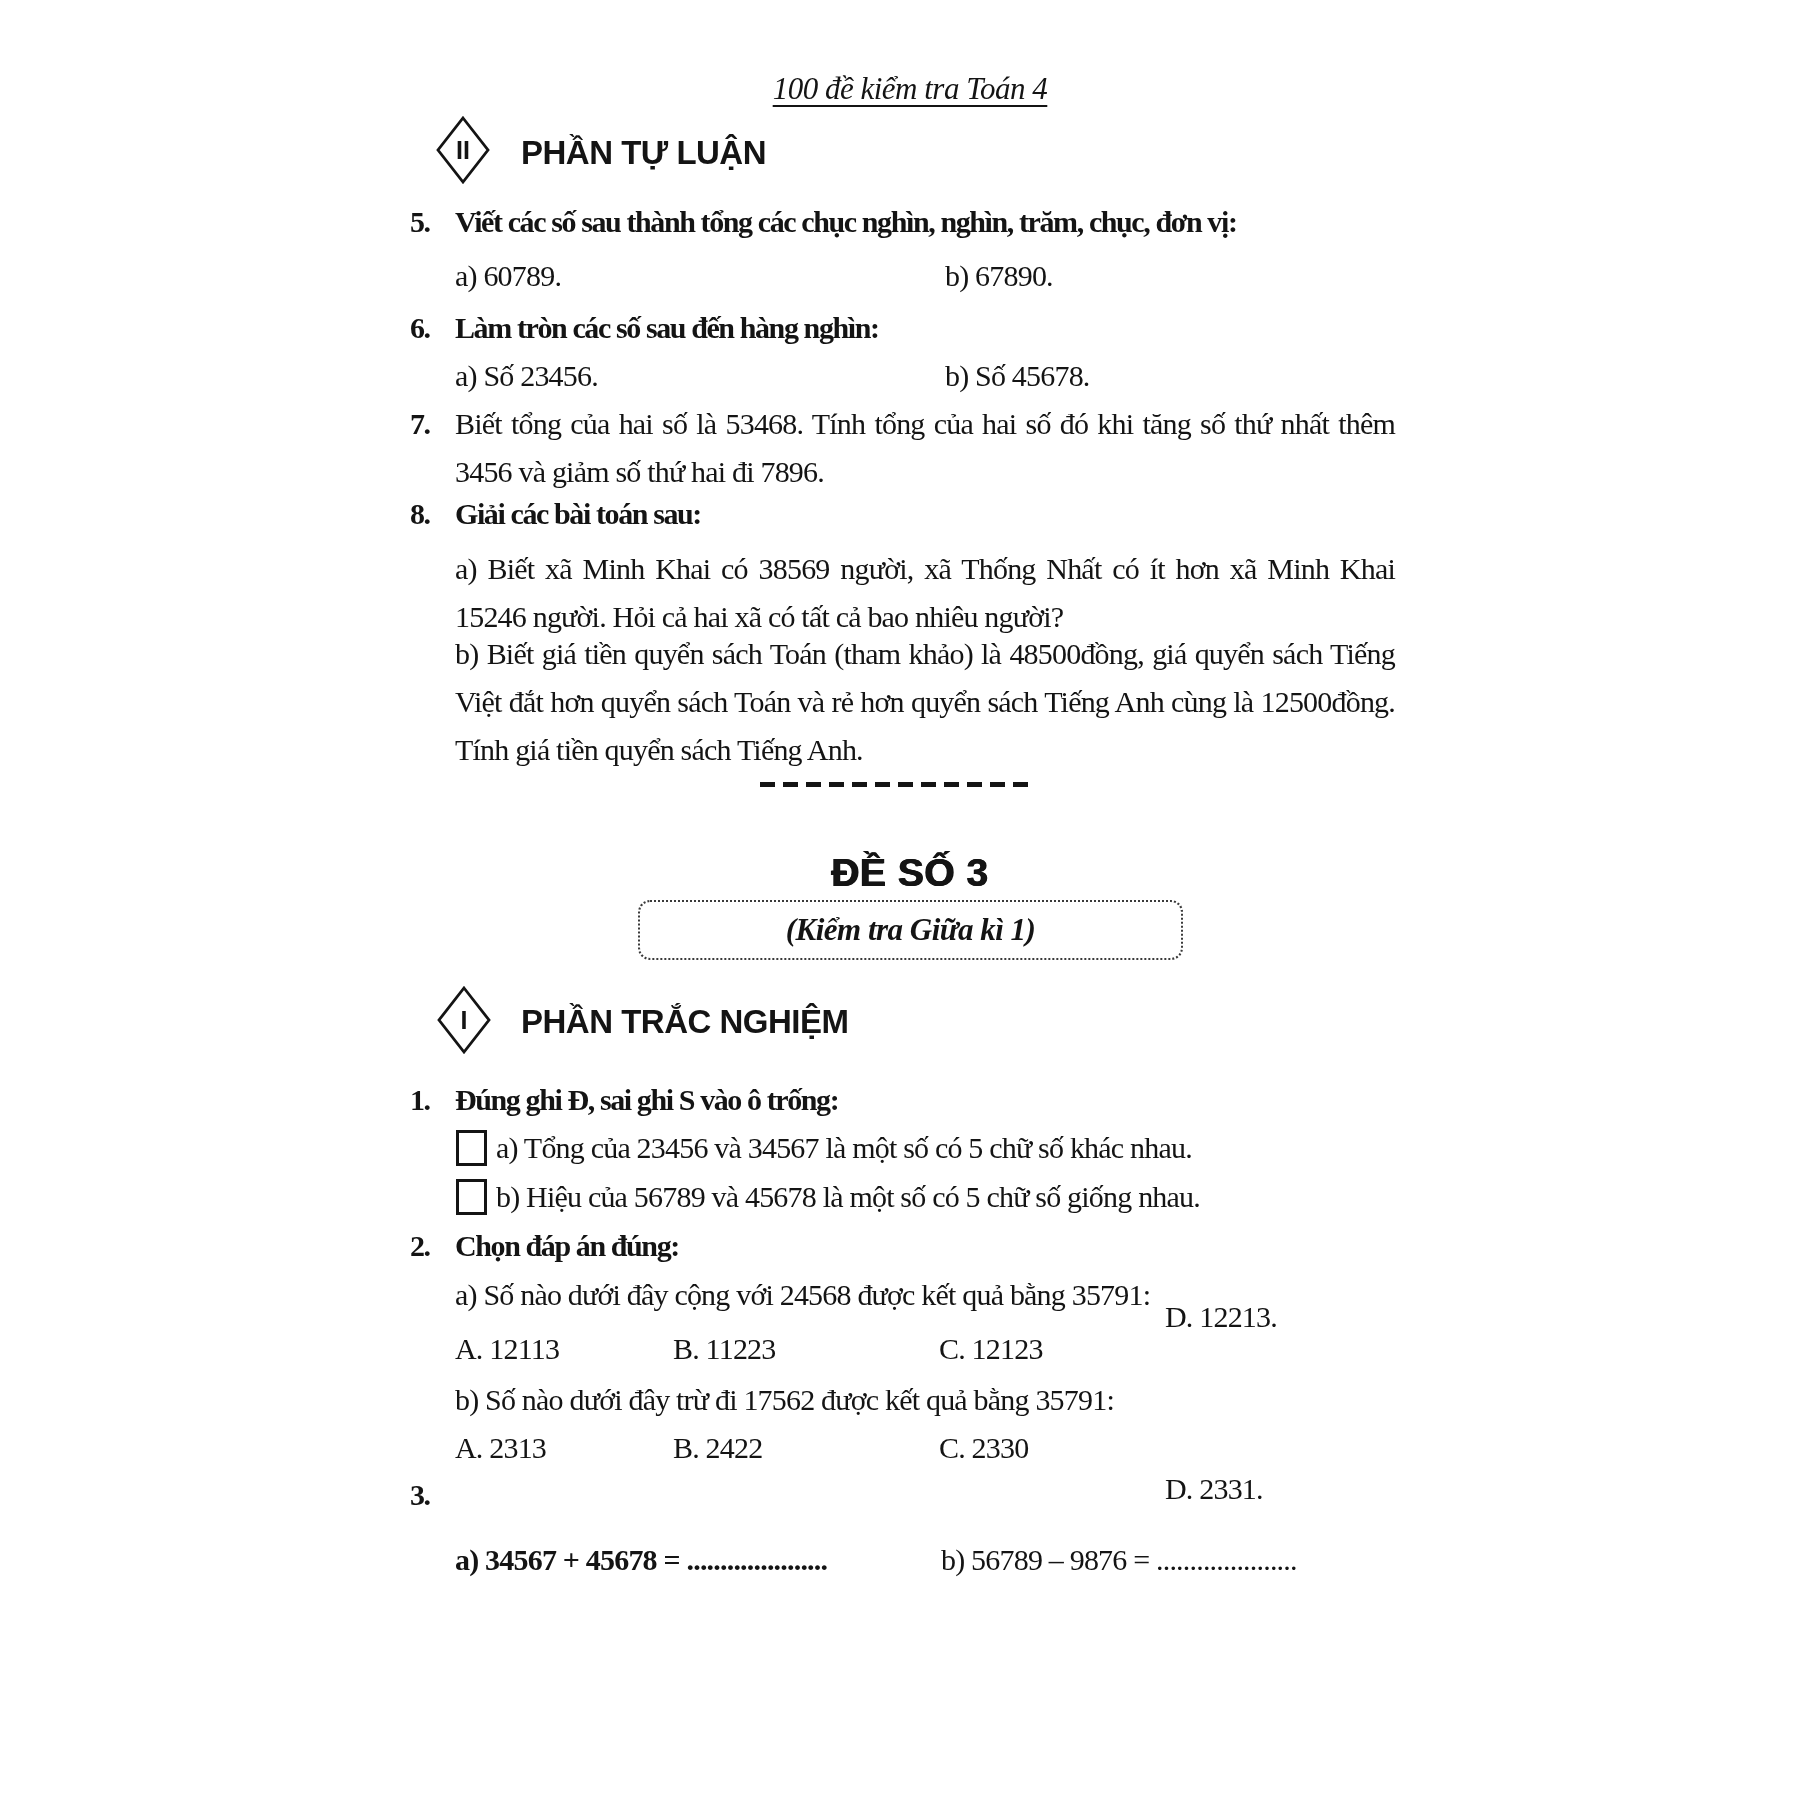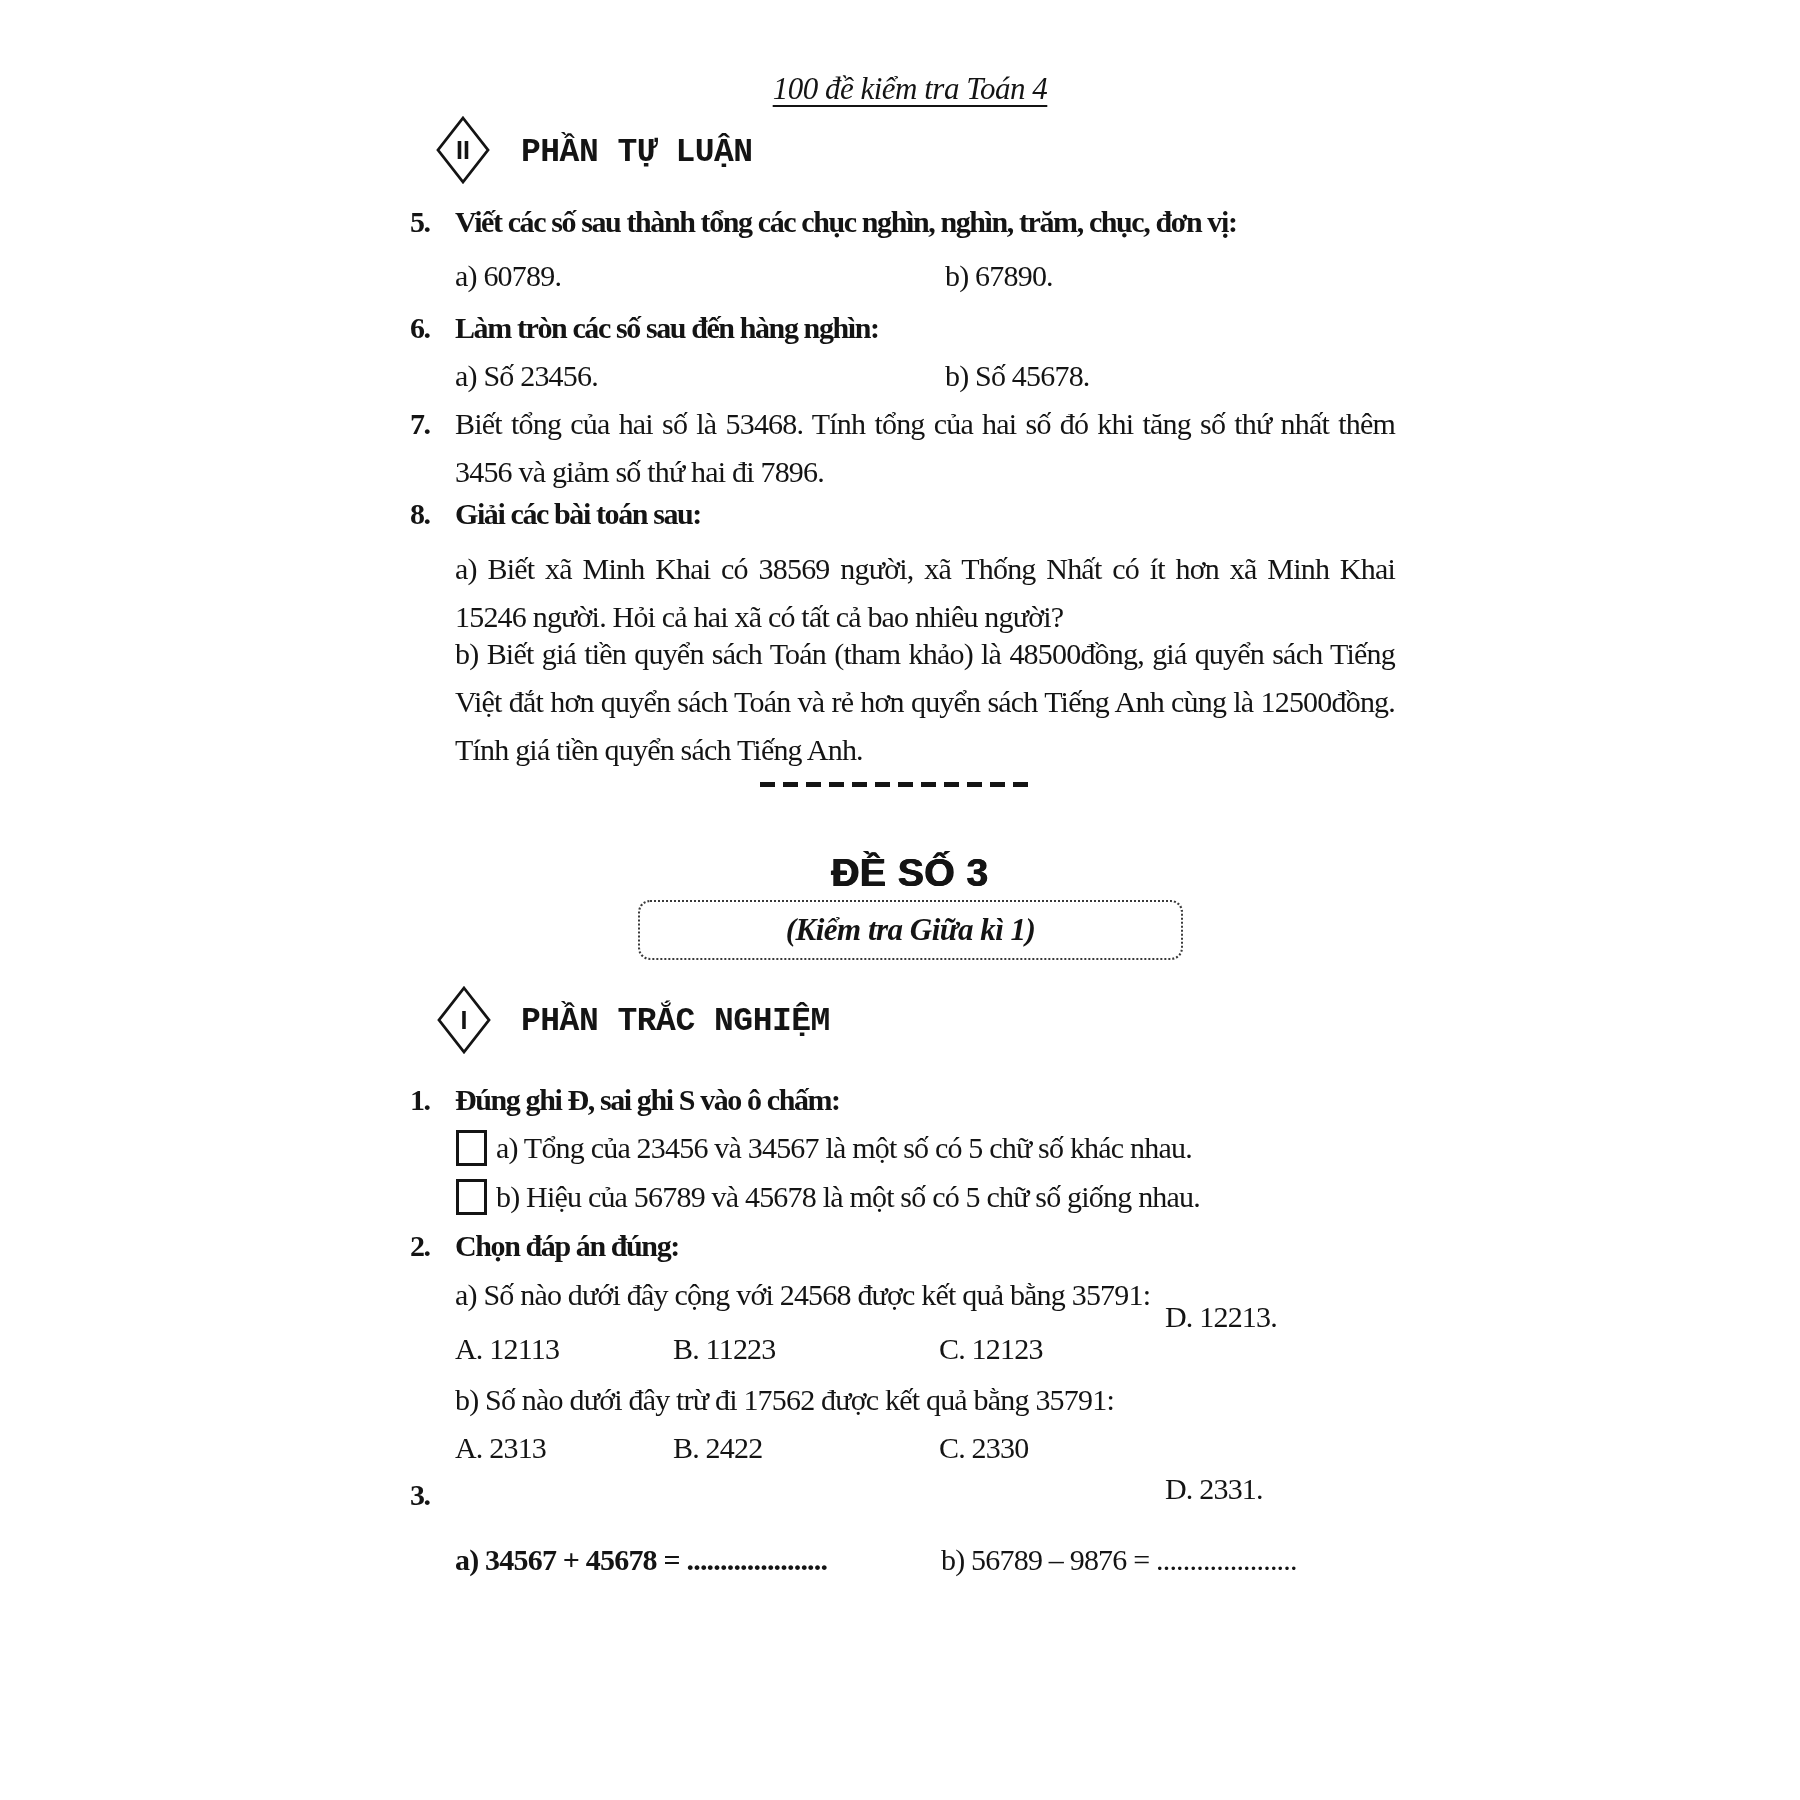--- a/index.html
+++ b/index.html
@@ -5,21 +5,21 @@
   html,body{margin:0;padding:0;background:#ffffff;}
   .page{position:relative;width:1800px;height:1608px;background:#ffffff;overflow:hidden;
         font-family:"Liberation Serif",serif;color:#141414;}
   .abs{position:absolute;}
   .line{font-size:30px;line-height:46px;letter-spacing:-0.8px;white-space:nowrap;}
   .b{font-weight:bold;letter-spacing:-1.4px;}
   .para{font-size:30px;line-height:48px;letter-spacing:-0.8px;width:940px;
         text-align:justify;white-space:normal;}
   .page-title{font-style:italic;font-size:31px;line-height:46px;letter-spacing:-0.5px;
         text-decoration:underline;text-decoration-thickness:2px;text-underline-offset:6px;}
-  .sec-title{font-family:Liberation Mono, monospace;font-weight:bold;font-size:33px;
+  .sec-title{font-family:Liberation Sans, sans-serif;font-weight:bold;font-size:33px;
         line-height:44px;letter-spacing:-0.5px;white-space:nowrap;}
   .de-title{font-family:"Liberation Sans",sans-serif;font-weight:bold;font-size:39px;
         line-height:56px;letter-spacing:0.5px;text-shadow:0.6px 0 #141414,-0.6px 0 #141414;}
   .center{text-align:center;}
   .sub-box{border:2px dotted #3a3a3a;border-radius:12px;display:flex;
         align-items:center;justify-content:center;background:#ffffff;}
   .sub-title{font-weight:bold;font-style:italic;font-size:31px;letter-spacing:-0.5px;}
   .checkbox{width:25px;height:30px;border:3px solid #141414;background:#ffffff;}
   .dash-row{display:flex;gap:8px;}
   .dash{width:15px;height:5px;background:#141414;}
@@ -78,21 +78,21 @@
     <span class="sub-title">(Kiểm tra Giữa kì 1)</span>
   </div>
 
   <svg class="abs" style="left:437px;top:986px;" width="54" height="68" viewBox="0 0 54 68">
     <polygon points="27,2 52,34 27,66 2,34" fill="#ffffff" stroke="#141414" stroke-width="2.8"></polygon>
     <text x="27" y="43" text-anchor="middle" font-family="Liberation Sans, sans-serif" font-size="25" font-weight="bold" fill="#141414">I</text>
   </svg>
   <div class="abs sec-title" style="left:521px;top:1000px;">PHẦN TRẮC NGHIỆM</div>
 
   <div class="abs line b" style="left:410px;top:1077px;">1.</div>
-  <div class="abs line b" style="left:455px;top:1077px;">Đúng ghi Đ, sai ghi S vào ô chấm:</div>
+  <div class="abs line b" style="left:455px;top:1077px;">Đúng ghi Đ, sai ghi S vào ô trống:</div>
   <div class="abs checkbox" style="left:456px;top:1130px;"></div>
   <div class="abs line" style="left:496px;top:1125px;">a) Tổng của 23456 và 34567 là một số có 5 chữ số khác nhau.</div>
   <div class="abs checkbox" style="left:456px;top:1179px;"></div>
   <div class="abs line" style="left:496px;top:1174px;">b) Hiệu của 56789 và 45678 là một số có 5 chữ số giống nhau.</div>
 
   <div class="abs line b" style="left:410px;top:1223px;">2.</div>
   <div class="abs line b" style="left:455px;top:1223px;">Chọn đáp án đúng:</div>
   <div class="abs line" style="left:455px;top:1272px;">a) Số nào dưới đây cộng với 24568 được kết quả bằng 35791:</div>
   <div class="abs line" style="left:455px;top:1326px;">A. 12113</div>
   <div class="abs line" style="left:673px;top:1326px;">B. 11223</div>

